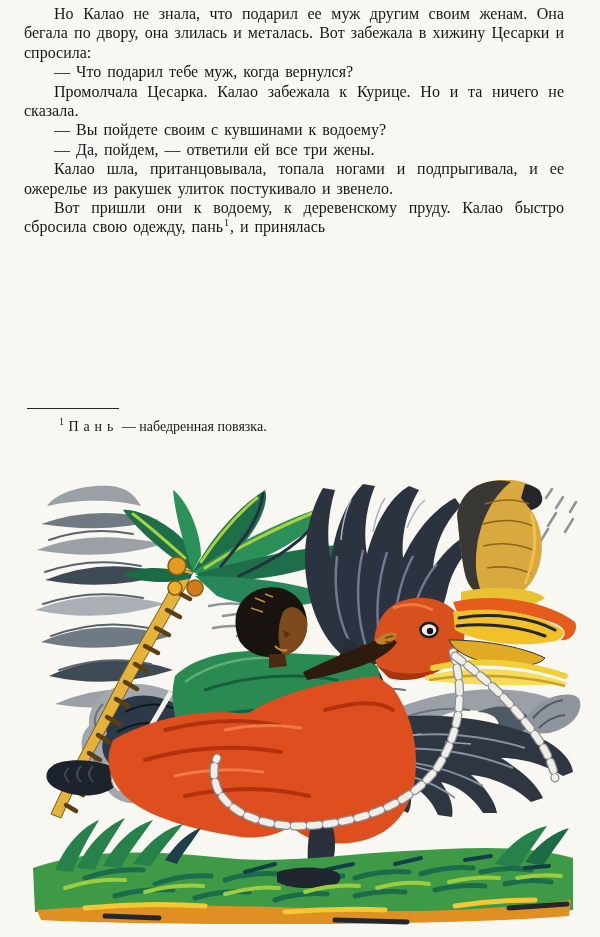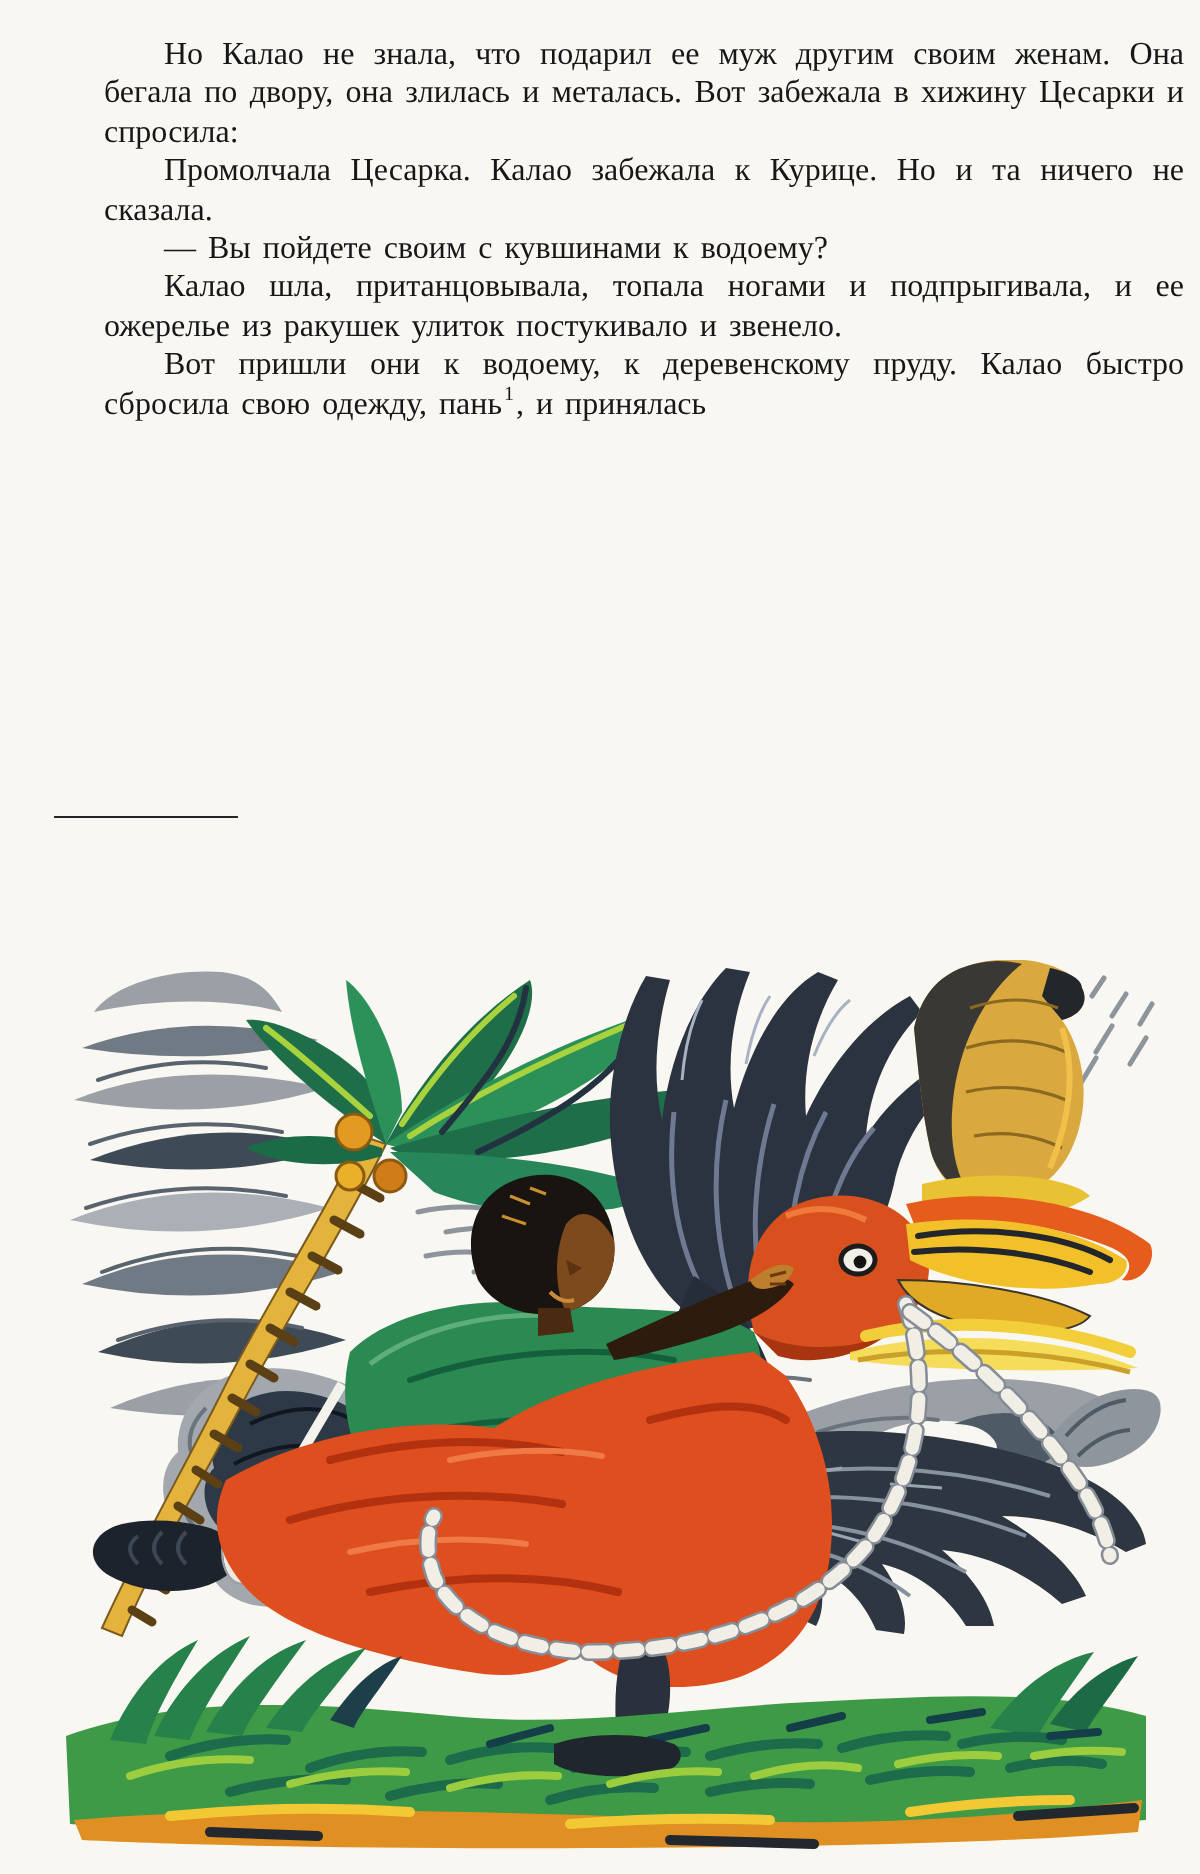--- a/index.html
+++ b/index.html
@@ -6,26 +6,25 @@
   body{background:#e8e6e0;font-family:"Liberation Serif", serif;}
   .page{
     position:relative;
     width:600px;height:937px;
     background:#f9f7f1;
     color:#17171a;
     overflow:hidden;
   }
   .text-block{
     position:absolute;
-    left:24px;top:18px;width:540px;
+    left:24px;top:4px;width:540px;
     font-size:16px;
     line-height:19.4px;
     text-align:justify;
     word-spacing:2px;
-    margin-left:28px;
   }
   .text-block p{margin:0;text-indent:30px;}
   sup.fn-ref{font-size:10px;line-height:0;vertical-align:super;padding:0 1px;}
   .footnote-rule{
     position:absolute;left:27px;top:408px;
     width:92px;height:0;border-top:1.6px solid #26262a;
   }
   .footnote{
     position:absolute;left:24px;top:418px;width:540px;
     font-size:14px;line-height:17px;
@@ -37,28 +36,35 @@
   }
   svg{display:block;}
 </style>
 </head>
 <body>
 
 <div class="page">
 
   <div class="text-block">
     <p>Но Калао не знала, что подарил ее муж другим своим женам. Она бегала по двору, она злилась и металась. Вот забежала в хижину Цесарки и спросила:</p>
+    <p>— Что подарил тебе муж, когда вернулся?</p>
     <p>Промолчала Цесарка. Калао забежала к Курице. Но и та ничего не сказала.</p>
     <p>— Вы пойдете своим с кувшинами к водоему?</p>
+    <p>— Да, пойдем, — ответили ей все три жены.</p>
     <p>Калао шла, пританцовывала, топала ногами и подпрыгивала, и ее ожерелье из ракушек улиток постукивало и звенело.</p>
     <p><span>Вот пришли они к водоему, к деревенскому пруду. Калао быстро сбросила свою одежду, пань</span><sup class="fn-ref">1</sup><span>, и принялась</span></p>
   </div>
 
   <div class="footnote-rule"></div>
 
+  <div class="footnote">
+    <span class="fn-indent"></span><sup class="fn-ref">1</sup>
+    <span class="fn-term">Пань</span>
+    <span>— набедренная повязка.</span>
+  </div>
 
   <div class="illustration">
   <svg width="560" height="450" viewBox="0 0 560 450" xmlns="http://www.w3.org/2000/svg">
 
     <g>
       <path d="M86,6 C56,4 30,14 22,26 C48,20 86,18 116,26 C108,12 100,8 86,6 Z" fill="var(--cloud_grey)"></path>
       <path d="M16,44 Q70,24 134,40 Q80,54 16,44 Z" fill="var(--cloud_mid)"></path>
       <path d="M12,70 Q66,48 138,64 Q80,82 12,70 Z" fill="var(--cloud_grey)"></path>
       <path d="M20,100 Q80,76 142,94 Q84,112 20,100 Z" fill="var(--cloud_dark)"></path>
       <path d="M10,130 Q70,106 140,124 Q76,144 10,130 Z" fill="#aab0b5"></path>

